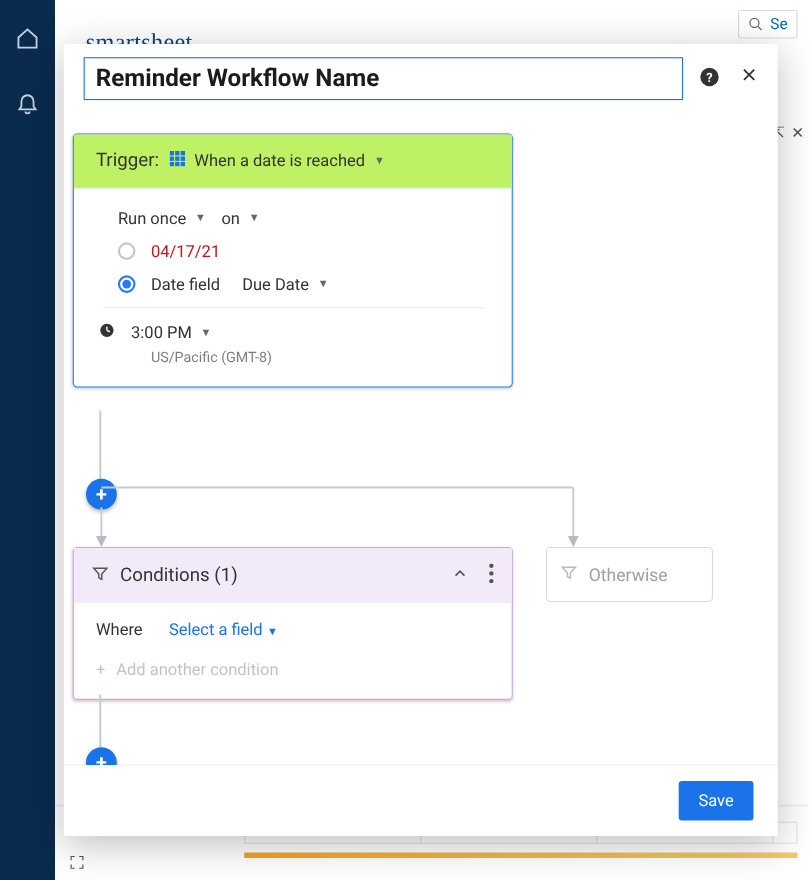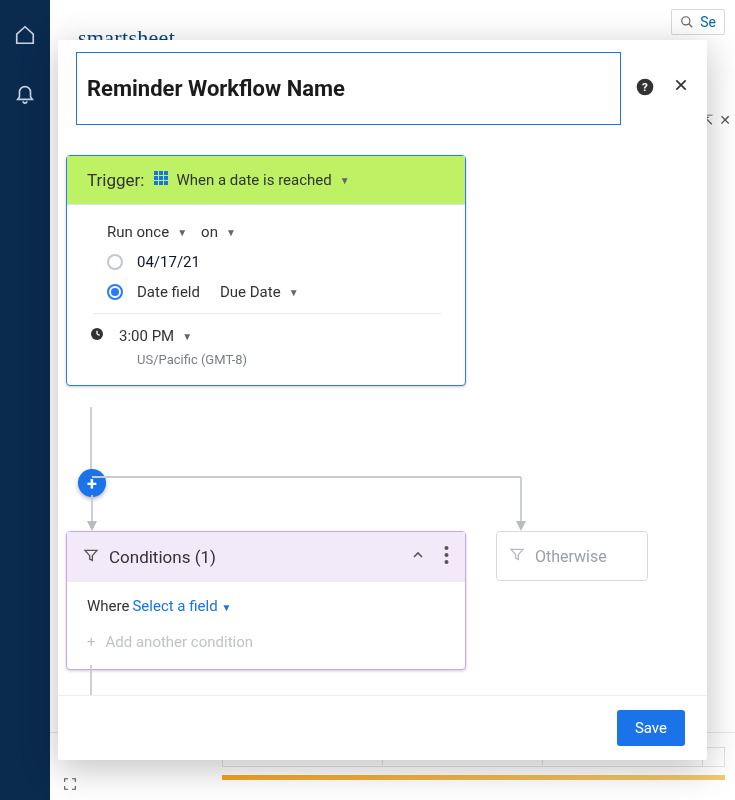--- a/index.html
+++ b/index.html
@@ -19,39 +19,39 @@
   
   .bottomgrid { position:absolute; left:50px; right:0; bottom:0; height:68px; border-top:1px solid #e5e7ea;}
   .bottomgrid .row1 { position:absolute; left:172px; right:10px; top:14px; height:20px; background:#fff; border:1px solid #e1e3e6;}
   .bottomgrid .row1 span { position:absolute; top:0; bottom:0; width:160px; border-right:1px solid #e1e3e6;}
   .bottomgrid .orange { position:absolute; left:172px; right:10px; top:42px; height:5px; background:linear-gradient(90deg,#f4a521,#f4c96f);}
   .expand { position:absolute; left:12px; bottom:4px; }
 
   
   .modal { position:absolute; top:40px; left:58px; right:28px; bottom:40px; background:#fff; box-shadow:0 8px 36px rgba(0,0,0,.25); border-radius:2px; z-index:5; display:flex; flex-direction:column;}
   .modal-head { display:flex; align-items:center; padding:12px 18px 6px; gap:14px;}
-  .title-input { flex:1; border:1.5px solid #1a73e8; padding:23px 10px; font-size:22px; font-weight:700; color:#1b1b1b; outline:none;}
+  .title-input { flex:1; border:1.5px solid #1a73e8; padding:6px 10px; font-size:22px; font-weight:700; color:#1b1b1b; outline:none;}
   .modal-head .hicons { display:flex; gap:18px; color:#333; }
   .modal-body { flex:1; overflow:auto; padding:24px 8px 10px; position:relative;}
   .lane { position:relative; width:100%; height:100%; }
 
   .card { width:400px; border-radius:4px; background:#fff; box-shadow:0 1px 3px rgba(0,0,0,.2);}
   .trigger-card { border:1.5px solid #2979ff; }
   .trigger-head { background:#bef264; border-bottom:1px solid #d0e3ff; padding:14px 20px; display:flex; align-items:center; gap:10px;}
   .trigger-head .label { font-size:17px; color:#333;}
   .trigger-head .pill { display:flex; align-items:center; gap:8px; color:#333; font-size:15px;}
   .mini-grid { display:inline-block; }
   .caret { font-size:10px; color:#666;}
   .trigger-body { padding:12px 24px 18px 40px; }
   .trow { display:flex; align-items:center; gap:14px; padding:6px 0; font-size:15px; color:#333;}
   .trow .sel { display:flex; align-items:center; gap:8px; }
   .radio { width:16px; height:16px; border:2px solid #2979ff; border-radius:50%; background:#fff;}
   .radio.on::after{ content:""; display:block; width:8px; height:8px; background:#2979ff; border-radius:50%; margin:2px;}
   .radio.off { border-color:#c4c7cc;}
-  .muted { color:#0f172a;text-align:right;}
+  .muted { color:#b91c1c;text-align:right;}
   .thin-sep { border:none; border-top:1px solid #ececec; margin:6px 0 6px -14px;}
   .tz { font-size:13px; color:#7a7f86; margin-left:30px;}
 
   .cond-card { border:1px solid #c9a6e8; margin-top:0;}
   .cond-head { background:#f3eaf9; padding:14px 16px; display:flex; align-items:center; justify-content:space-between;}
   .cond-head .left { display:flex; align-items:center; gap:10px; font-size:17px; color:#333;}
   .cond-head .right { display:flex; align-items:center; gap:18px; color:#555;}
   .cond-body { padding:14px 20px 18px;}
   .link-blue { color:#1a73e8; font-size:15px;}
   .add-cond { color:#bfc3c8; font-size:15px; display:flex; align-items:center; gap:10px; margin-top:18px;}
@@ -235,21 +235,21 @@
             <span>
               <svg width="5" height="18" viewBox="0 0 5 18" fill="#555">
                   <circle cx="2.5" cy="2" r="2"></circle>
                   <circle cx="2.5" cy="9" r="2"></circle>
                   <circle cx="2.5" cy="16" r="2"></circle>
                 </svg>
             </span>
           </div>
         </div>
         <div class="cond-body">
-          <div style="display:flex; align-items:center; gap:3px;">
+          <div style="display:flex; align-items:center; gap:24px;">
             <span style="font-size:15px;color:#333">Where</span>
             <span class="sel">
               <span class="link-blue">Select a field</span>
               <span class="caret" style="color:#1a73e8">▼</span>
             </span>
           </div>
           <div class="add-cond">
             <span>+</span>
             <span>Add another condition</span>
           </div>

